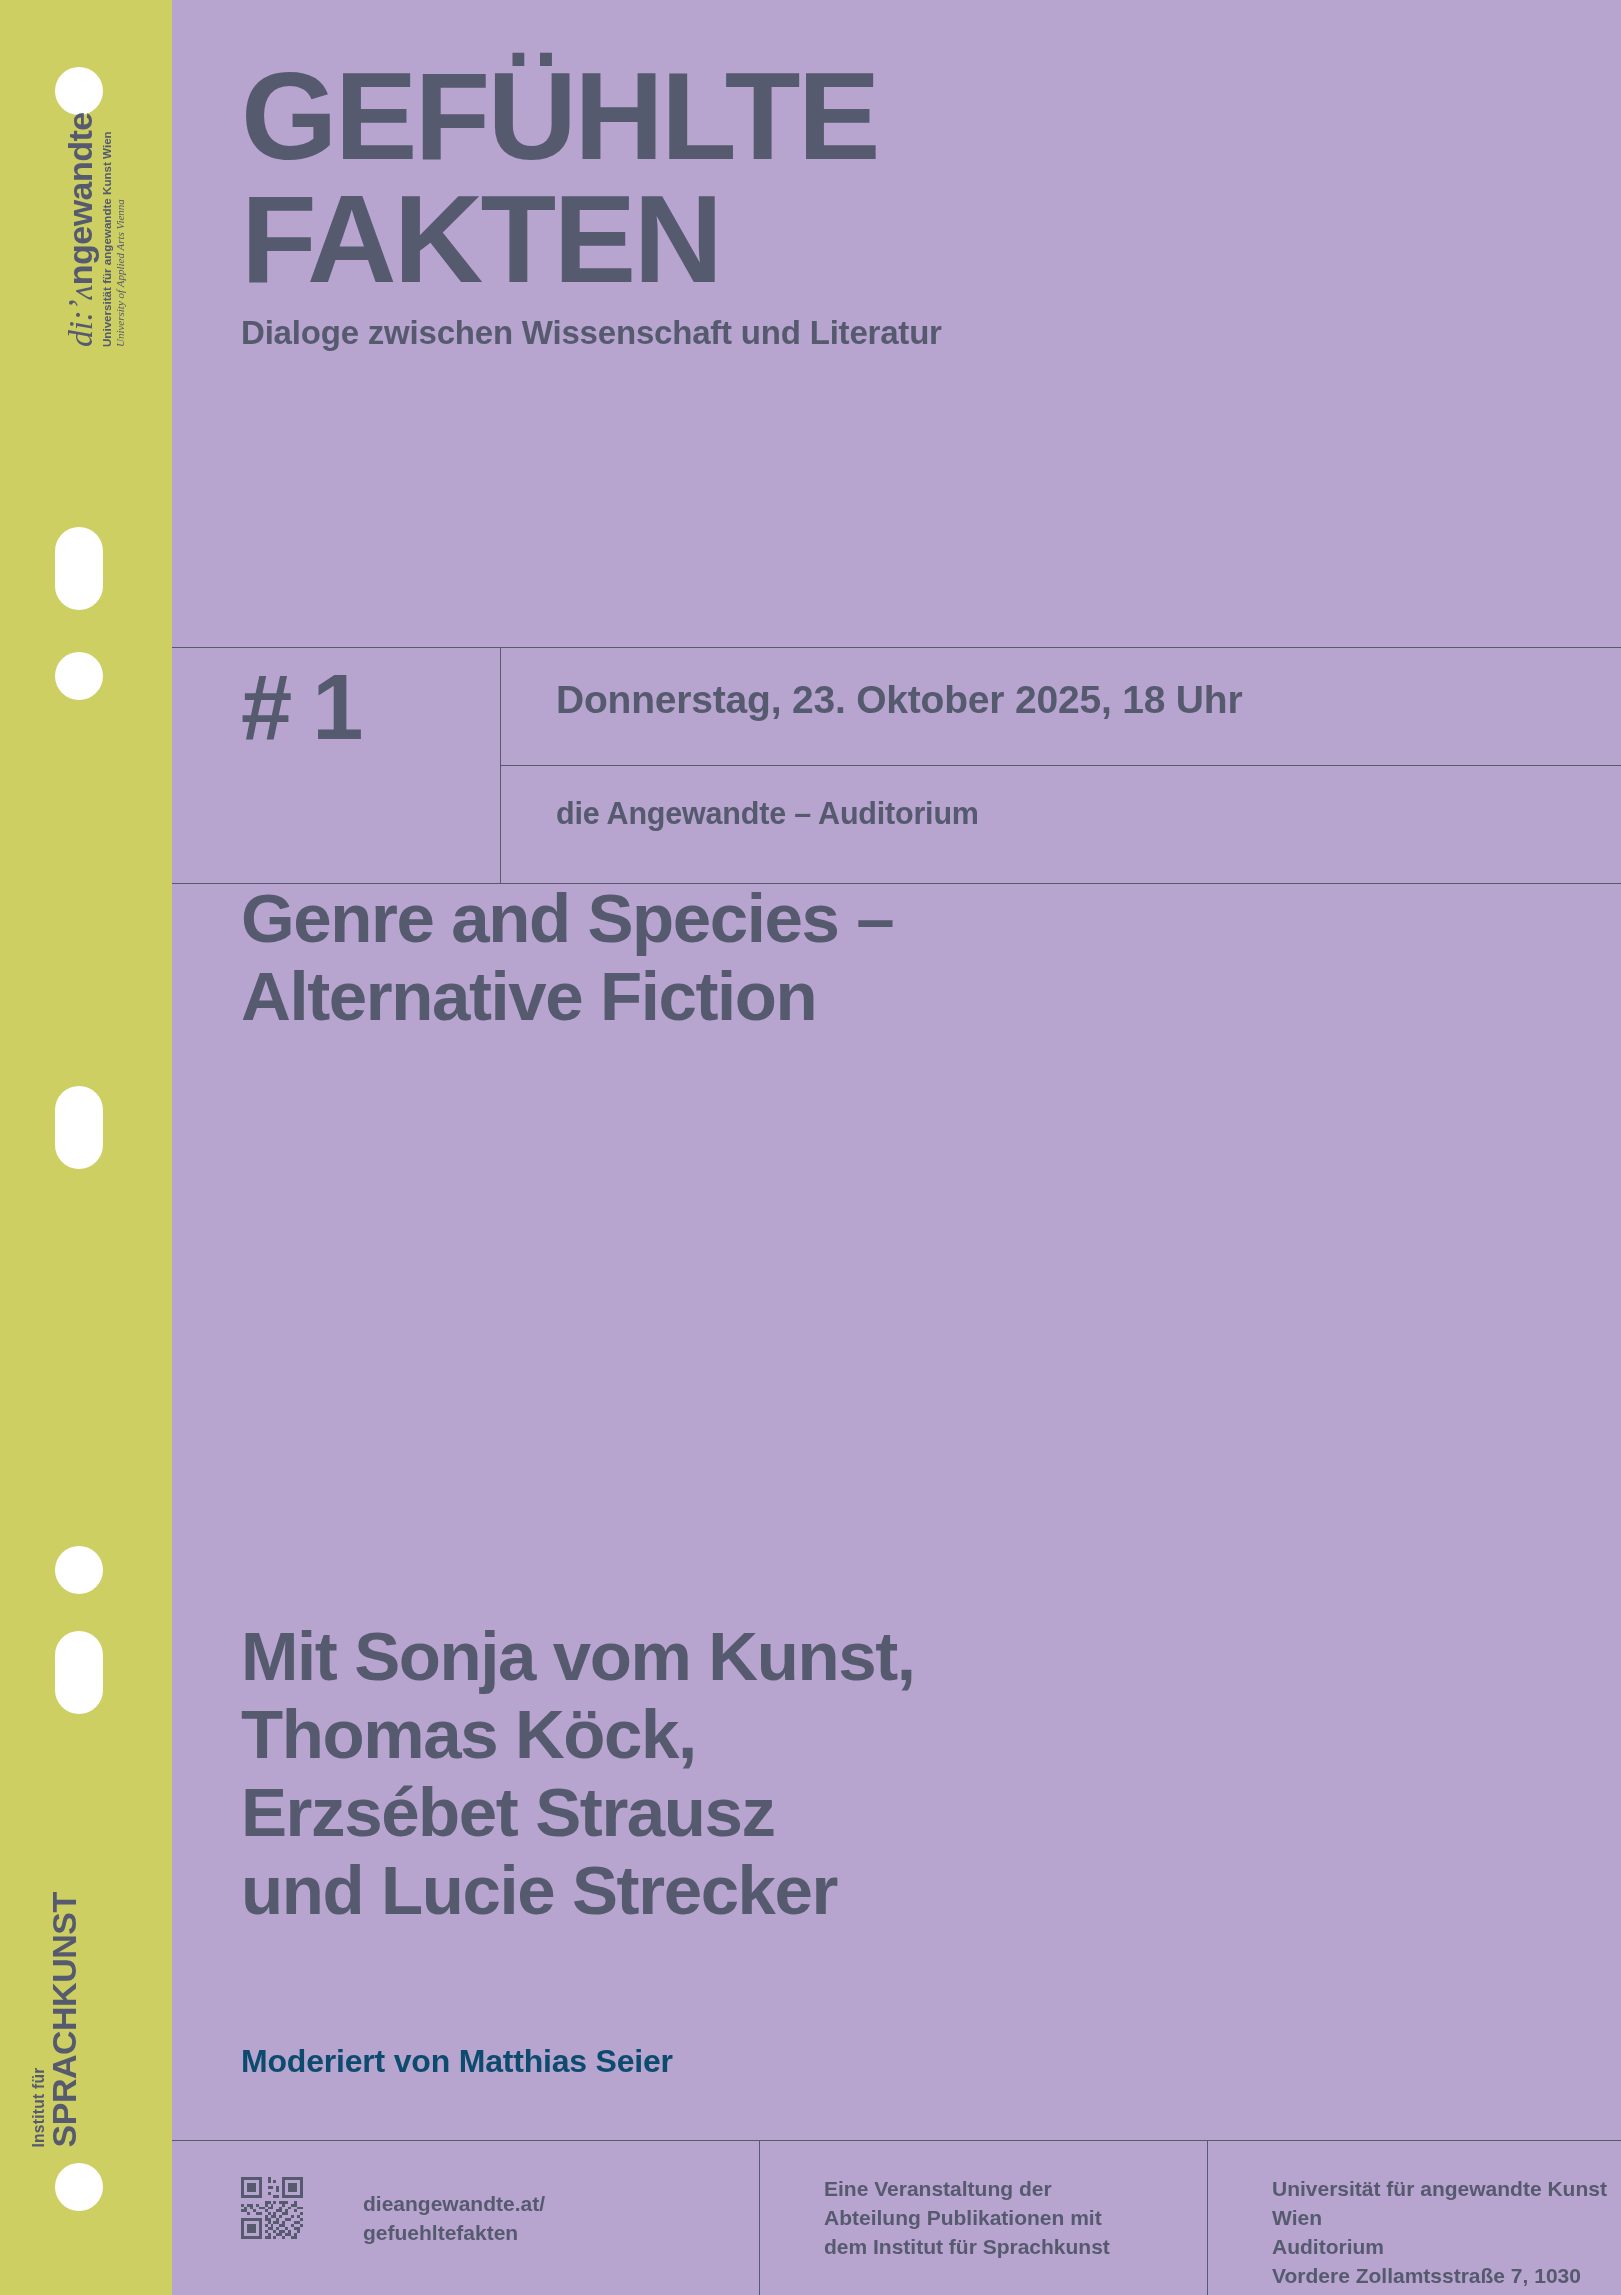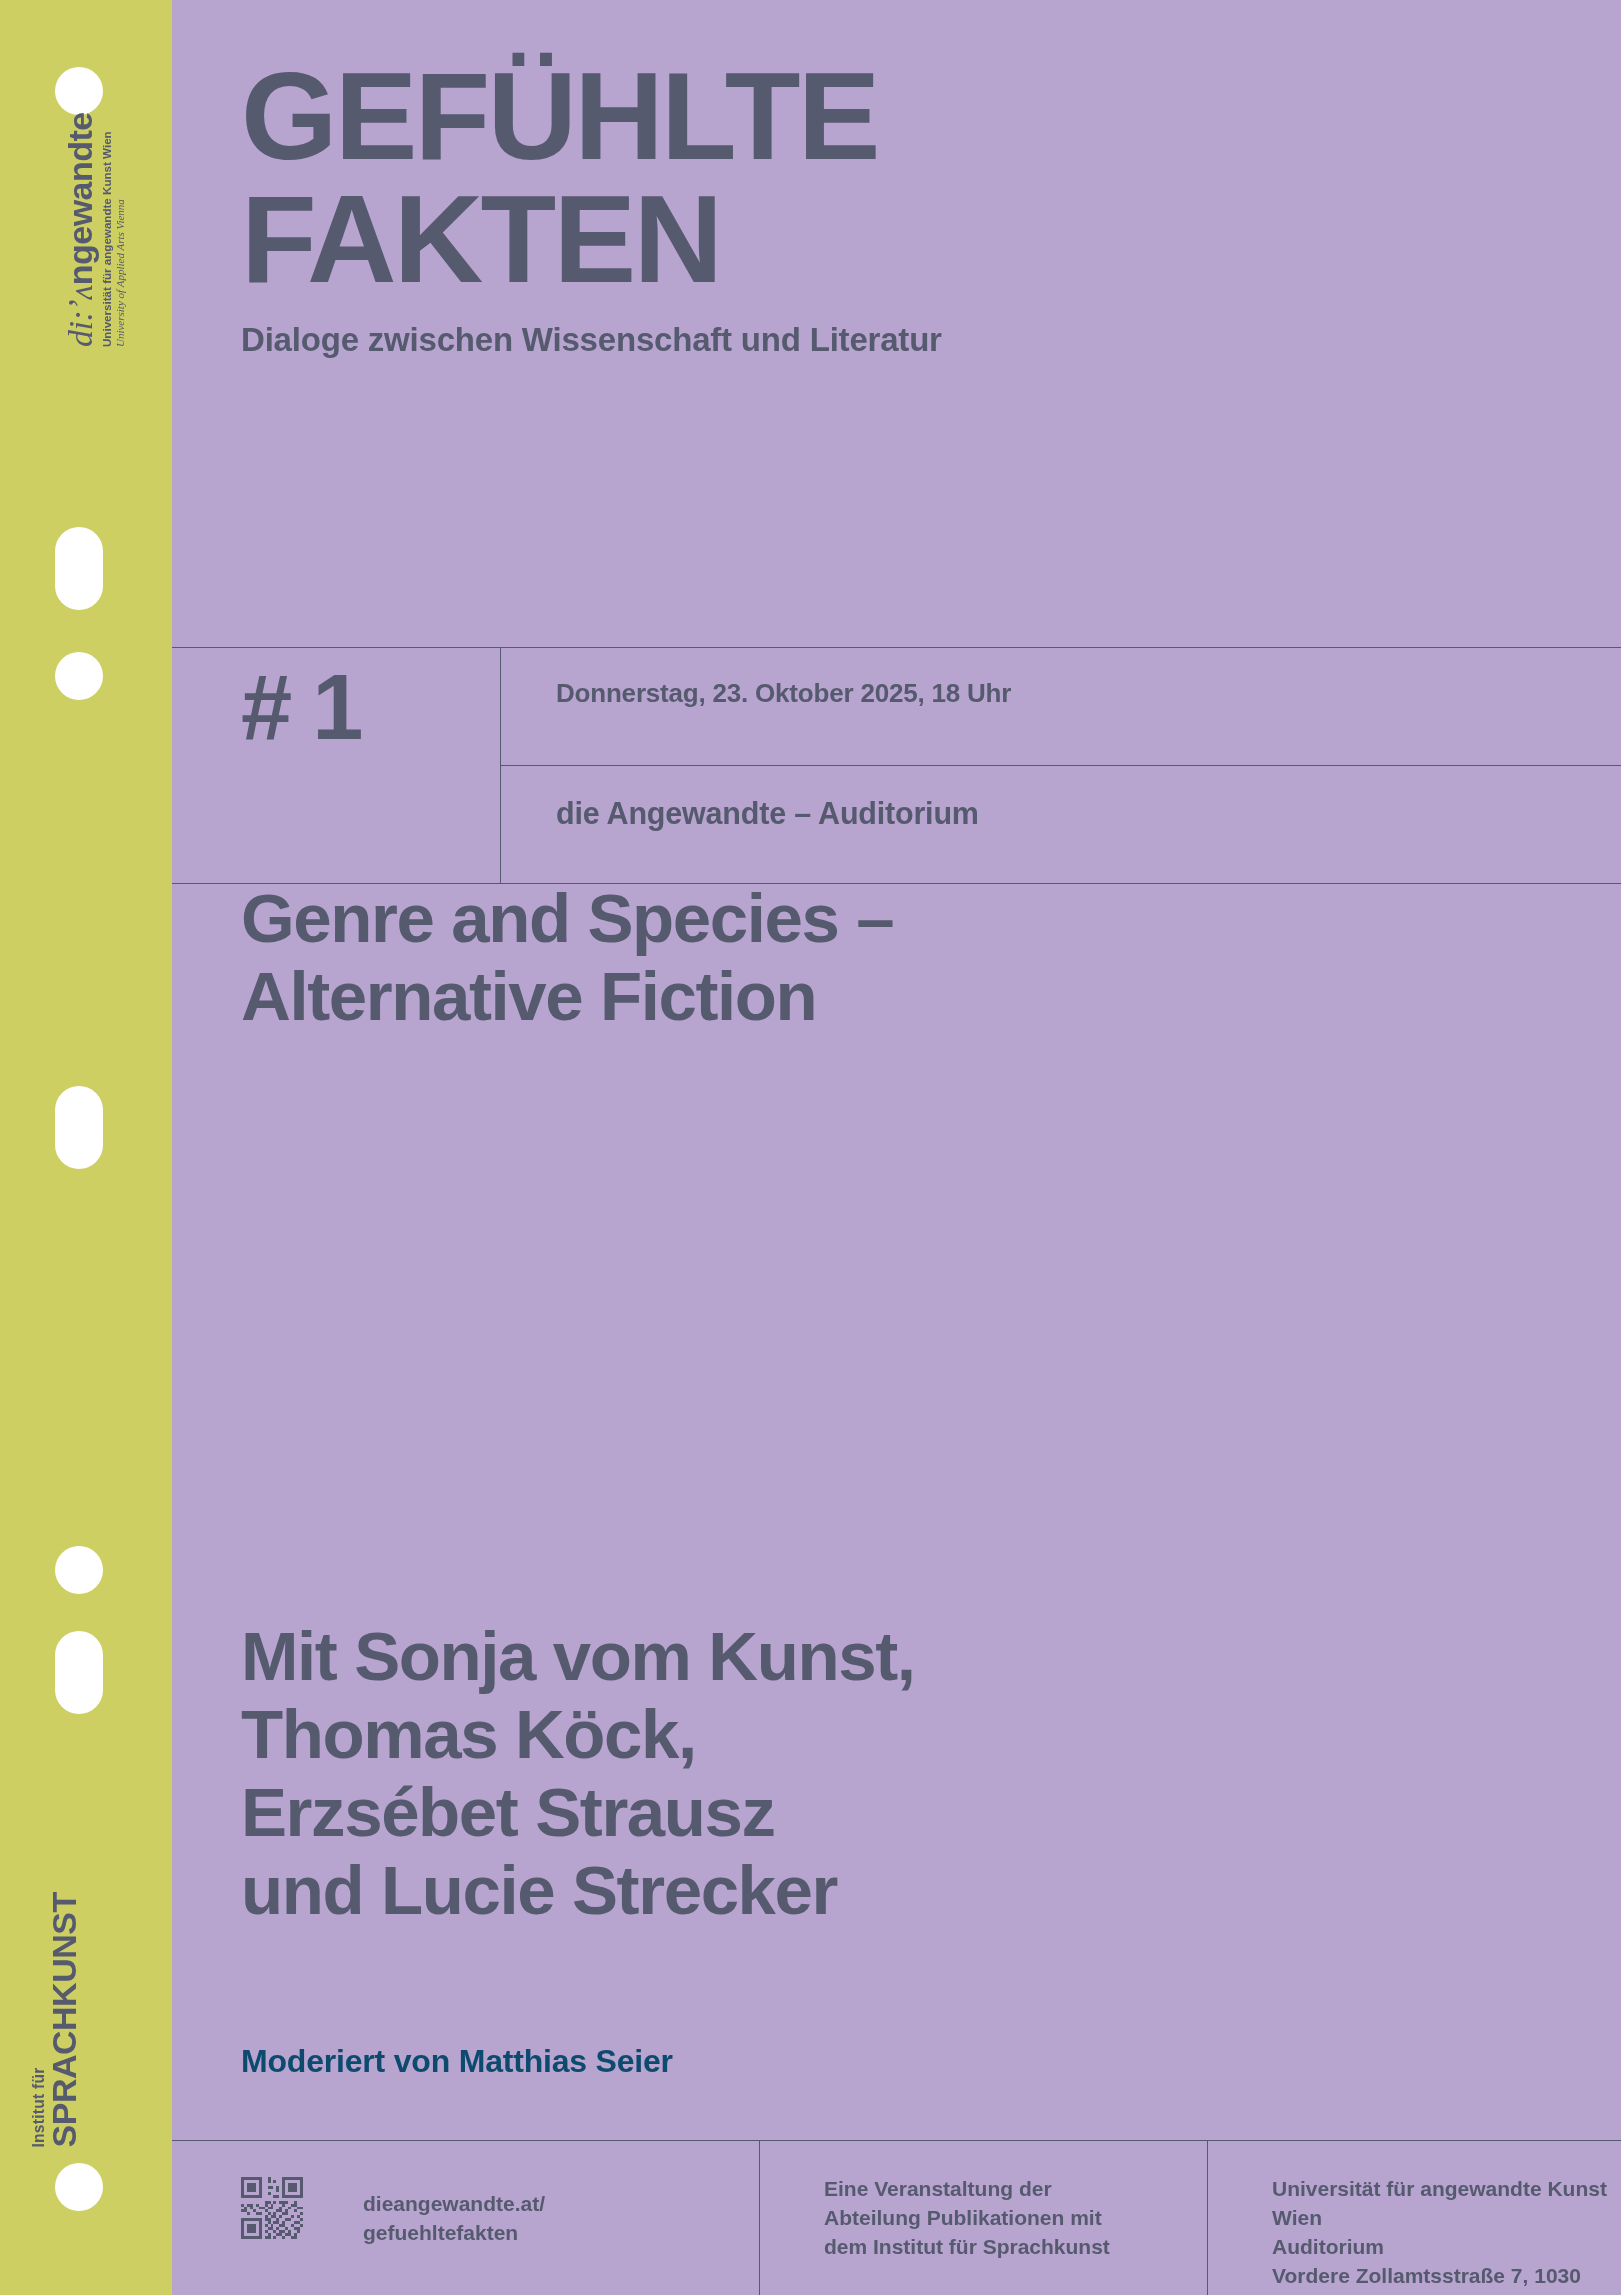--- a/index.html
+++ b/index.html
@@ -112,21 +112,21 @@
     width: 1294px;
     color: #565a6e;
   }
   .title-main {
     font-size: 124px;
     font-weight: 700;
     line-height: 0.99;
     letter-spacing: -2.8px;
   }
   .title-sub {
-    margin-top: 20px;
+    margin-top: 13px;
     font-size: 33px;
     font-weight: 700;
     letter-spacing: -0.2px;
     color: #565a6e;
   }
 
   
   .hr {
     position: absolute;
     background: #565a6e;
@@ -146,21 +146,21 @@
     font-size: 92px;
     font-weight: 700;
     letter-spacing: -2.8px;
     line-height: 1;
   }
   .meta-date {
     position: absolute;
     left: 384px;
     top: 678px;
     color: #565a6e;
-    font-size: 26px;
+    font-size: 39px;
     font-weight: 700;
     letter-spacing: -0.2px;
   }
   .meta-place {
     position: absolute;
     left: 384px;
     top: 796px;
     color: #565a6e;
     font-size: 30.5px;
     font-weight: 700;

